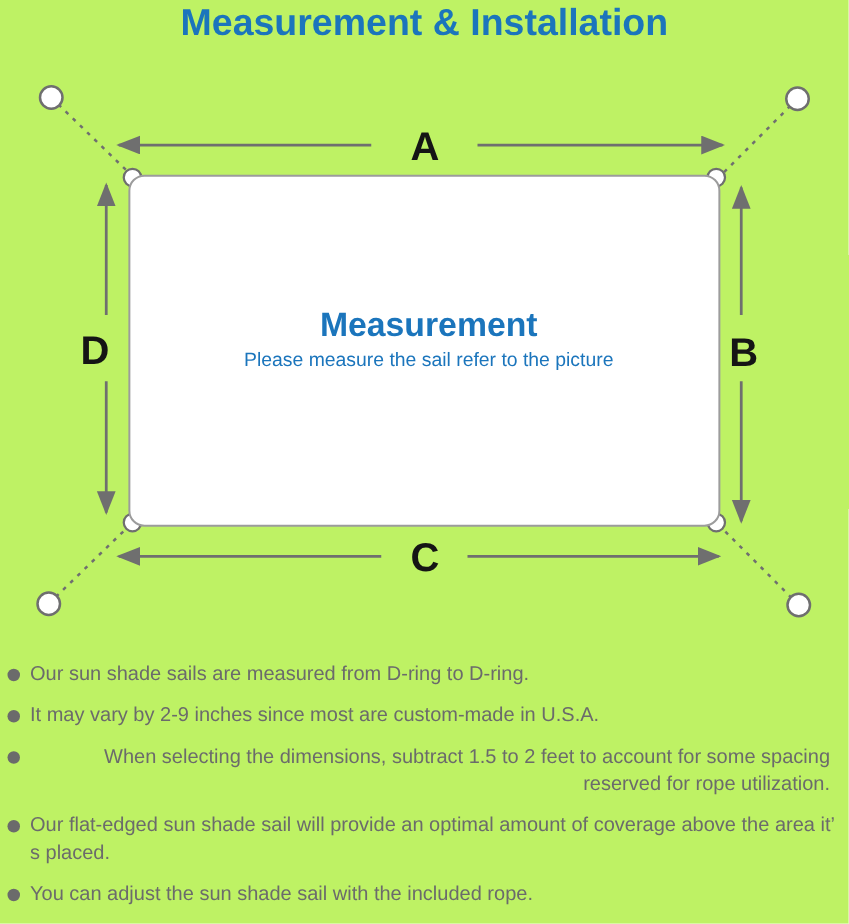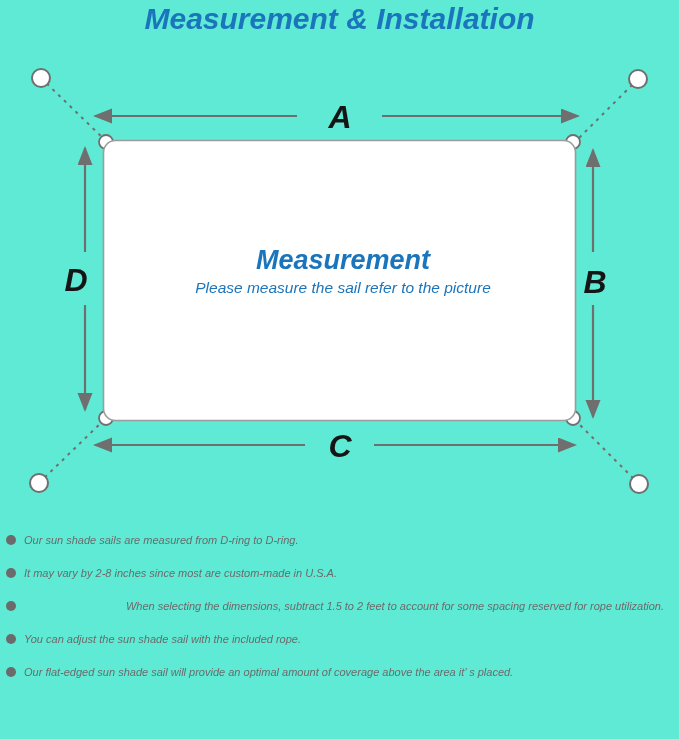--- a/index.html
+++ b/index.html
@@ -4,22 +4,22 @@
 <style>
   :root{
     --accent-blue:#1b75bc;
     --line-gray:#6f6f6f;
     --sail-gray:#9c9c9c;
     --text-gray:#6b6b6b;
     --label-black:#151515;
   }
   html,body{margin:0;padding:0;background:#fff;}
   .page{
-    position:relative;width:679px;height:739px;background:#5eead4;
-    font-family:"Liberation Sans", sans-serif;overflow:hidden;font-style:italic;
+    position:relative;width:679px;height:739px;background:#bef264;
+    font-family:"Liberation Sans", sans-serif;overflow:hidden;
   }
   .title{
     position:absolute;top:2px;left:0;width:100%;text-align:center;
     font-size:30px;font-weight:bold;color:var(--accent-blue);
   }
   .diagram{position:absolute;top:55px;left:0;}
   .dash{stroke:var(--line-gray);stroke-width:2;fill:none;stroke-dasharray:3 5;}
   .node{fill:#ffffff;stroke:var(--line-gray);stroke-width:2;}
   .ring{fill:#ffffff;stroke:var(--line-gray);stroke-width:1.8;}
   .sail{fill:#ffffff;stroke:var(--sail-gray);stroke-width:1.6;}
@@ -34,21 +34,21 @@
     font-size:27px;fill:var(--accent-blue);
   }
   .center-sub{
     font-family:"Liberation Sans", sans-serif;
     font-size:15.5px;fill:var(--accent-blue);
   }
   .notes{position:absolute;top:529px;left:6px;right:5px;}
   .notes ul{list-style:none;margin:0;padding:0;}
   .notes li{
     position:relative;padding-left:18px;margin-bottom:11px;
-    font-size:11px;line-height:22px;color:var(--text-gray);
+    font-size:16px;line-height:22px;color:var(--text-gray);
   }
   .notes li:nth-child(3){max-width:640px;text-align:right;}
   .notes li:nth-child(5){max-width:612px;}
   .dot{
     position:absolute;left:0;top:6px;width:10px;height:10px;
     border-radius:50%;background:var(--text-gray);
   }
 </style>
 </head>
 <body>
@@ -114,30 +114,30 @@
   </svg>
 
   <div class="notes">
     <ul>
       <li>
         <span class="dot"></span>
         <span>Our sun shade sails are measured from D-ring to D-ring.</span>
       </li>
       <li>
         <span class="dot"></span>
-        <span>It may vary by 2-8 inches since most are custom-made in U.S.A.</span>
+        <span>It may vary by 2-9 inches since most are custom-made in U.S.A.</span>
       </li>
       <li>
         <span class="dot"></span>
         <span>When selecting the dimensions, subtract 1.5 to 2 feet to account for some spacing reserved for rope utilization.</span>
       </li>
       <li>
         <span class="dot"></span>
-        <span>You can adjust the sun shade sail with the included rope.</span>
+        <span>Our flat-edged sun shade sail will provide an optimal amount of coverage above the area it’ s placed.</span>
       </li>
       <li>
         <span class="dot"></span>
-        <span>Our flat-edged sun shade sail will provide an optimal amount of coverage above the area it’ s placed.</span>
+        <span>You can adjust the sun shade sail with the included rope.</span>
       </li>
     </ul>
   </div>
 
 </div>
 
 </body></html>

